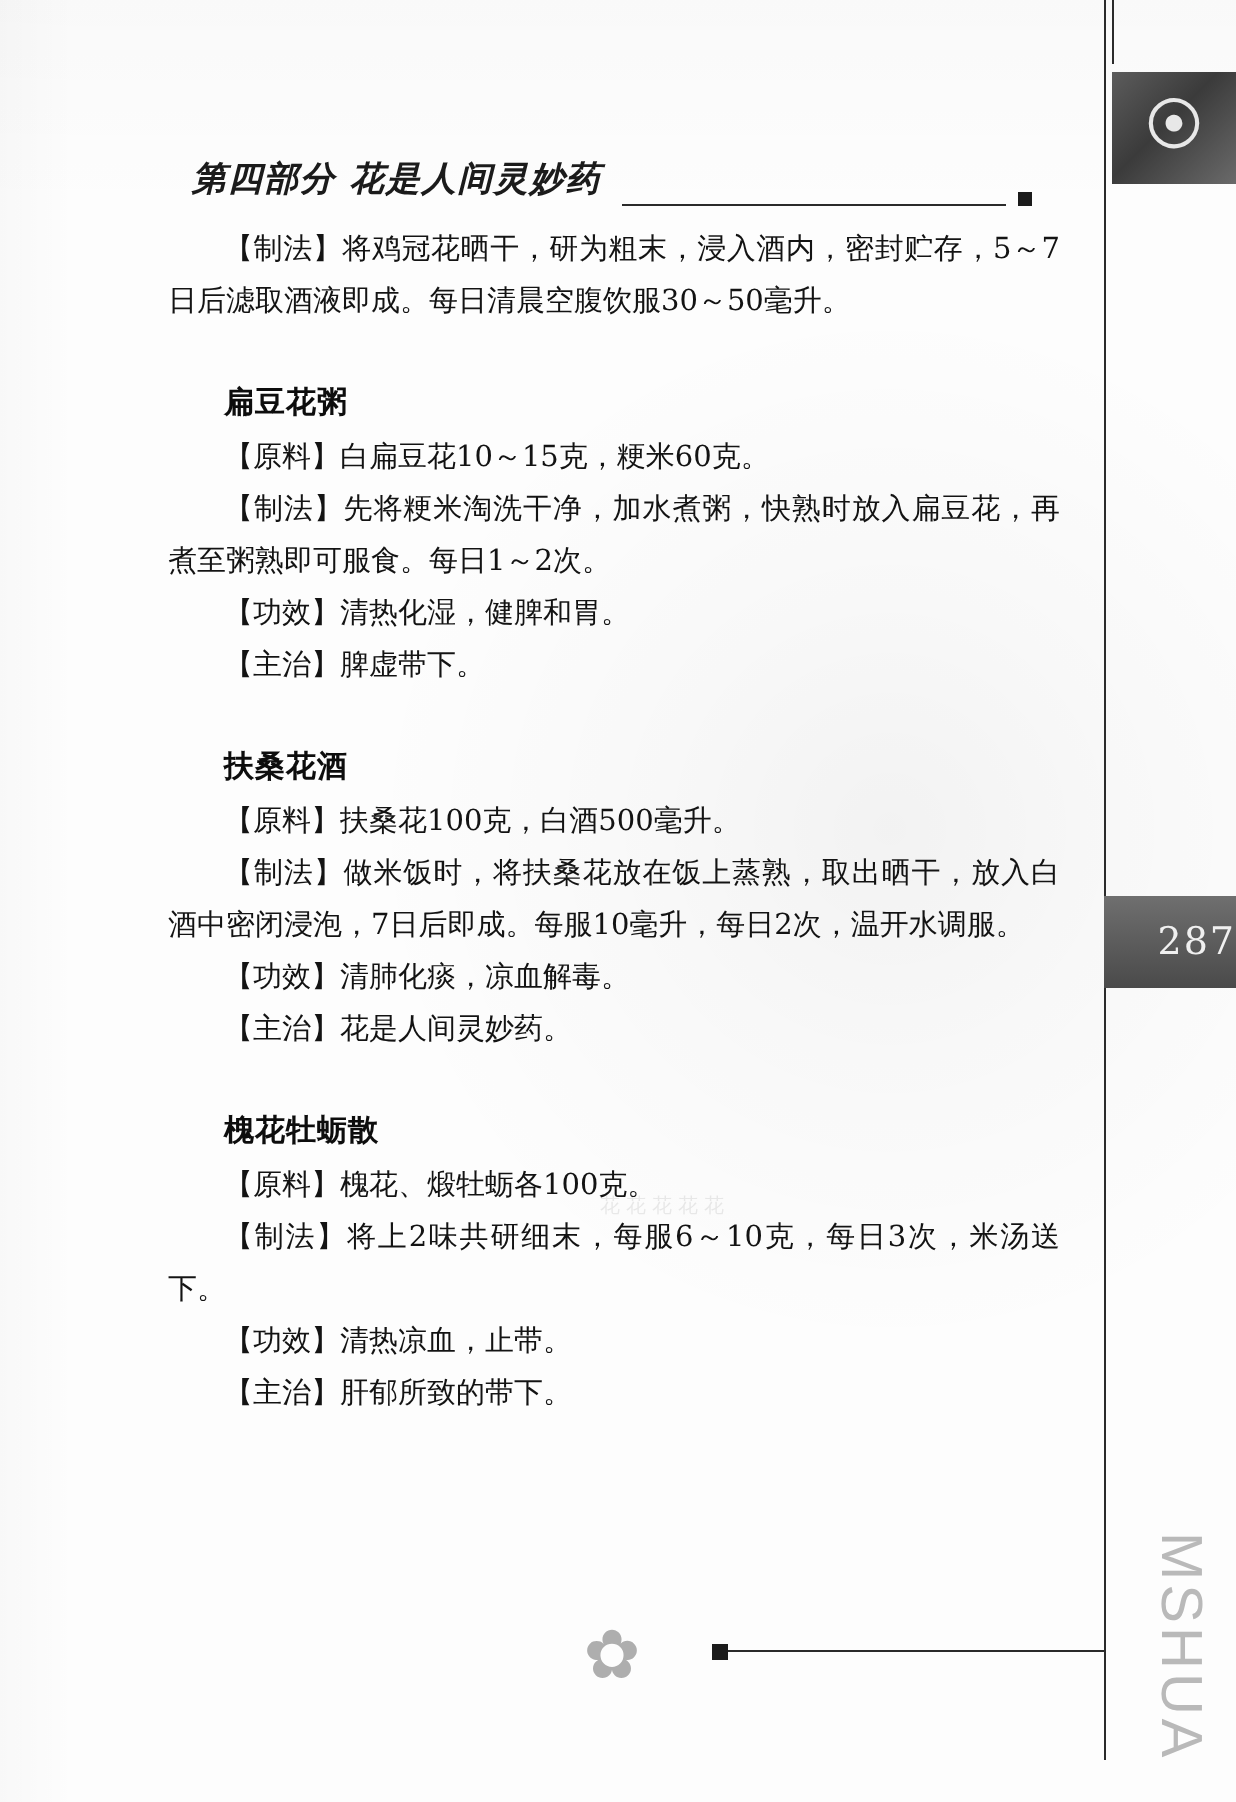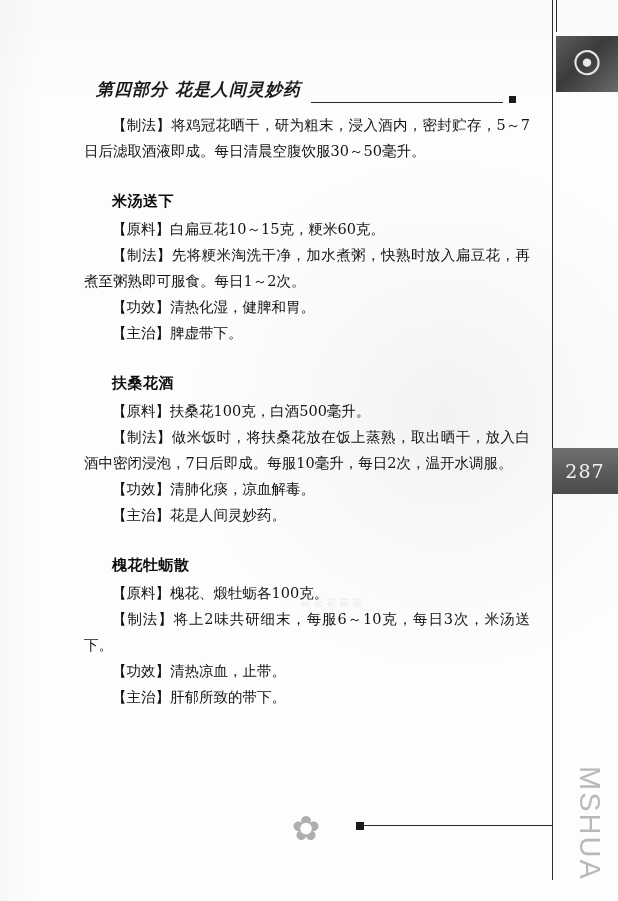--- a/index.html
+++ b/index.html
@@ -78,21 +78,21 @@
     top: 448px;
     width: 66px;
     height: 46px;
     background: linear-gradient(180deg, #6f6f6f 0%, #4a4a4a 100%);
     color: #f0f0f0;
     font-family: "DejaVu Serif", serif;
     font-size: 19px;
     letter-spacing: 1px;
     display: flex;
     align-items: center;
-    justify-content: center;
+    justify-content: flex-end;
   }
 
   
   .vertical-brand {
     position: absolute;
     left: 566px;
     top: 766px;
     width: 40px;
     height: 120px;
     color: #b9b9b9;
@@ -239,21 +239,21 @@
     <span class="dot"></span>
   </div>
 
   <div class="ghost">花花花花花</div>
 
   <div class="body-col">
 
     <p class="para"><span class="lbl">【制法】</span><span>将鸡冠花晒干，研为粗末，浸入酒内，密封贮存，5～7日后滤取酒液即成。每日清晨空腹饮服30～50毫升。</span></p>
 
     <div class="block-gap"></div>
-    <h3 class="sec-title">米汤送下</h3>
+    <h3 class="sec-title">扁豆花粥</h3>
     <p class="para"><span class="lbl">【原料】</span><span>白扁豆花10～15克，粳米60克。</span></p>
     <p class="para"><span class="lbl">【制法】</span><span>先将粳米淘洗干净，加水煮粥，快熟时放入扁豆花，再煮至粥熟即可服食。每日1～2次。</span></p>
     <p class="para"><span class="lbl">【功效】</span><span>清热化湿，健脾和胃。</span></p>
     <p class="para"><span class="lbl">【主治】</span><span>脾虚带下。</span></p>
 
     <div class="block-gap"></div>
     <h3 class="sec-title">扶桑花酒</h3>
     <p class="para"><span class="lbl">【原料】</span><span>扶桑花100克，白酒500毫升。</span></p>
     <p class="para"><span class="lbl">【制法】</span><span>做米饭时，将扶桑花放在饭上蒸熟，取出晒干，放入白酒中密闭浸泡，7日后即成。每服10毫升，每日2次，温开水调服。</span></p>
     <p class="para"><span class="lbl">【功效】</span><span>清肺化痰，凉血解毒。</span></p>

